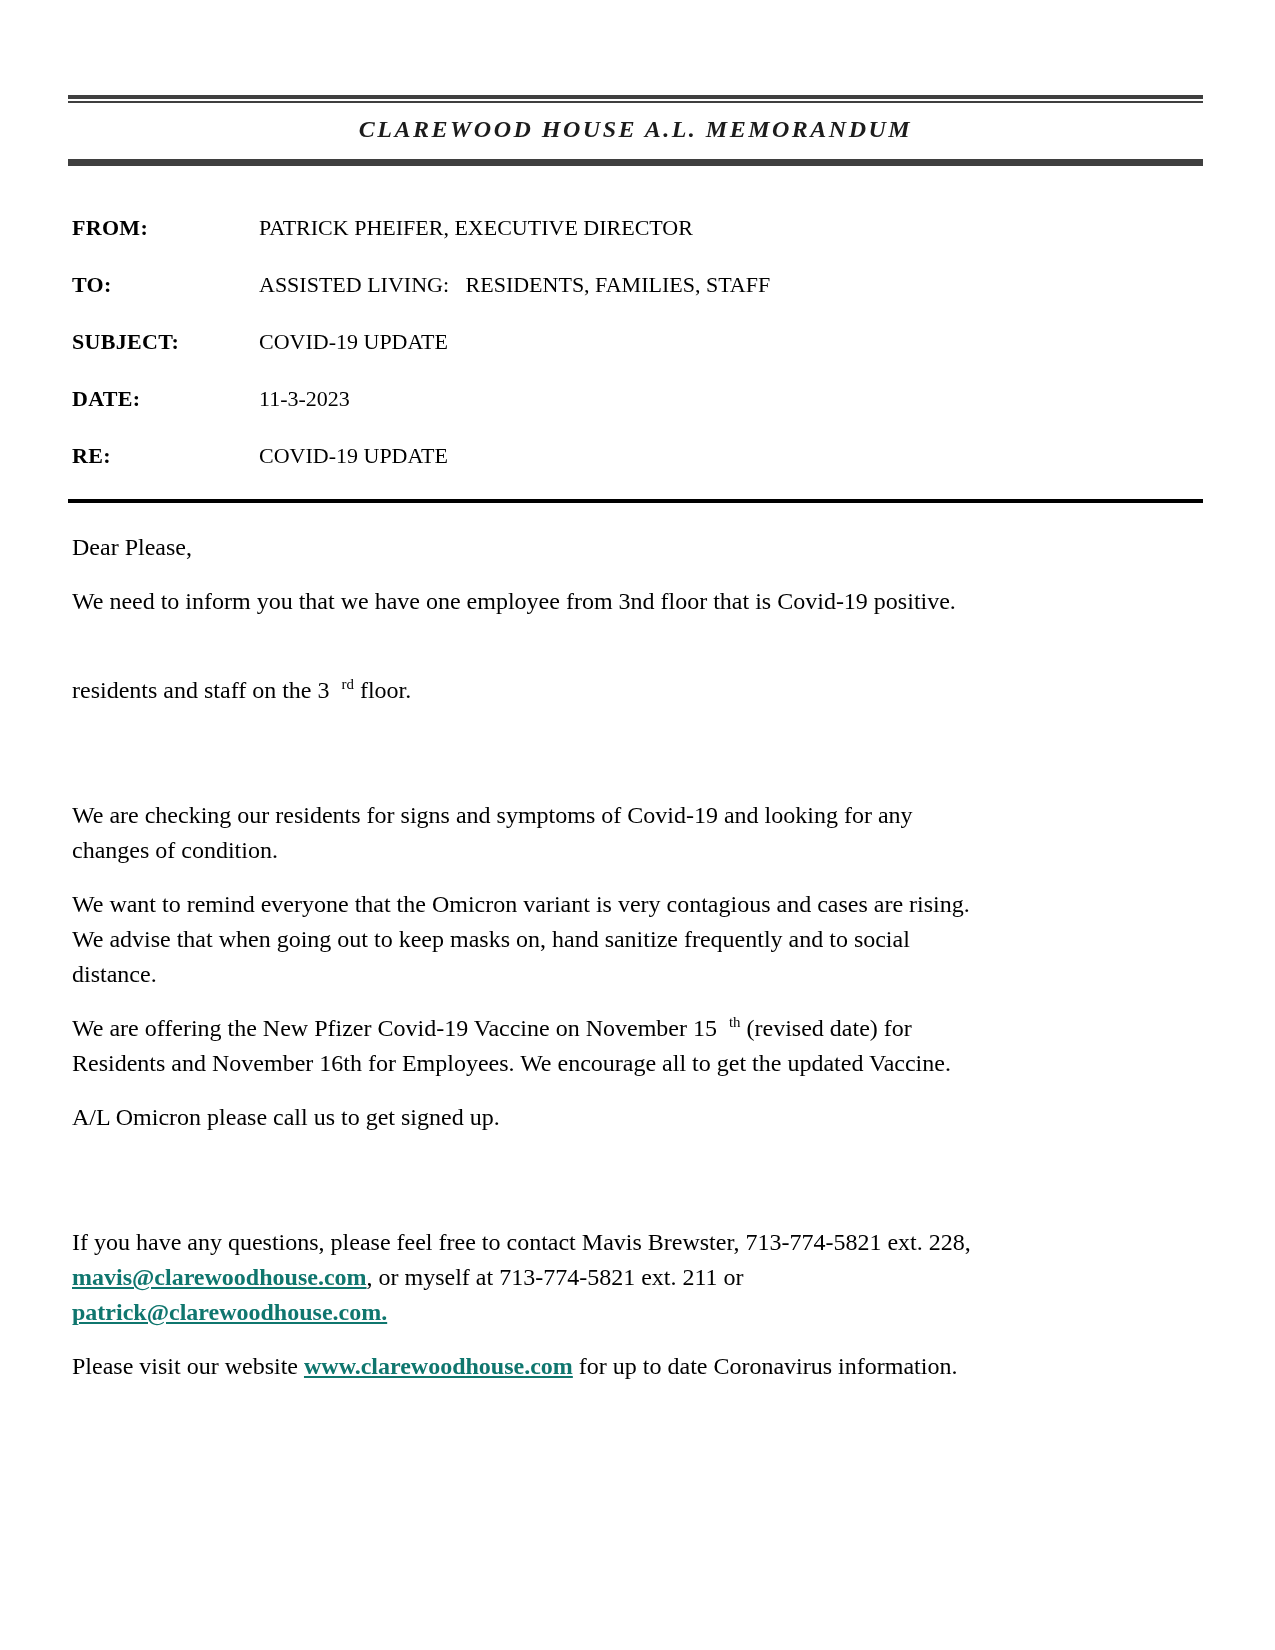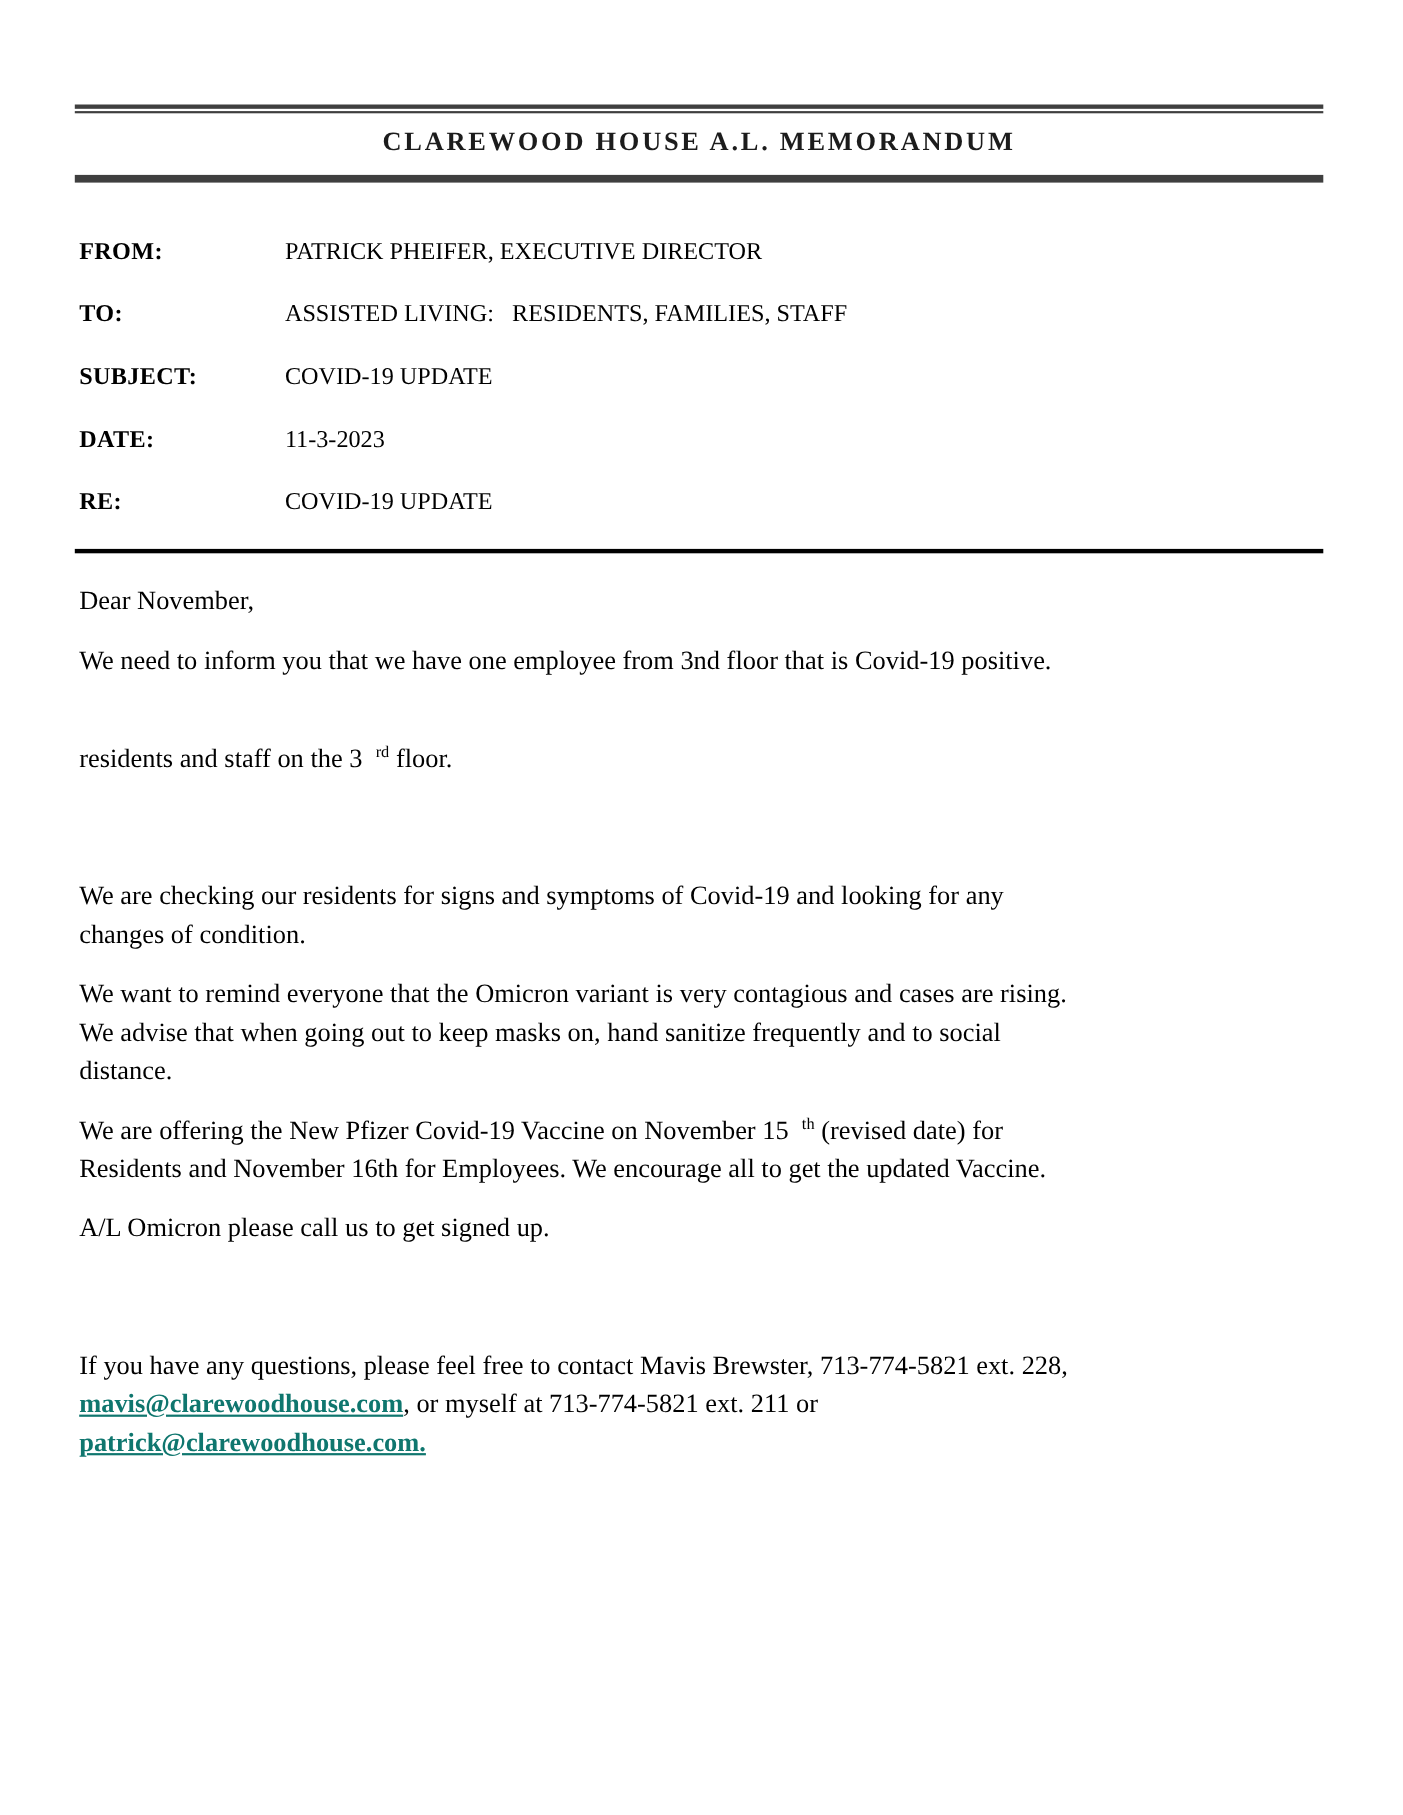--- a/index.html
+++ b/index.html
@@ -19,20 +19,21 @@
   .bar-gap { height: 2px; background: #ffffff; }
   .bar.b2 { height: 2px; }
   .memo-title {
     margin: 14px 0 0 0;
     text-align: center;
     font-size: 24px;
     line-height: 24px;
     font-weight: bold;
     letter-spacing: 2.5px;
     color: #1c1c1c;
+    font-style: italic;
   }
   .rule-heavy { height: 7px; background: #3f3f3f; margin-top: 18px; }
   .fields { margin: 48px 0 0 72px; width: 1131px; }
   .field-row { display: flex; margin-bottom: 29px; font-size: 22px; line-height: 28px; }
   .field-label { width: 187px; flex: 0 0 187px; font-weight: bold; letter-spacing: 0.3px; }
   .field-value { white-space: pre-wrap; }
   .rule-black { height: 4px; background: #000000; margin: 0 0 0 68px; width: 1135px; }
   .memo-body { margin: 27px 0 0 72px; width: 1190px; font-size: 24px; line-height: 35px; }
   .memo-body p { margin: 0 0 19px 0; }
   .memo-body p.spacer { height: 52px; margin: 0 0 19px 0; }
@@ -77,25 +78,26 @@
 
   <div class="field-row">
     <div class="field-label">RE:</div>
     <div class="field-value">COVID-19 UPDATE</div>
   </div>
 </div>
 
   <div class="rule-black"></div>
 
   <div class="memo-body" id="memo-body">
-      <p><span>Dear November,</span></p>
+      <p><span>Dear Please,</span></p>
       <p><span>We need to inform you that we have one employee from 3nd floor that is Covid-19 positive.</span></p>
       <p><br><span>residents and staff on the 3</span><sup>rd</sup><span> floor.</span></p>
       <p class="spacer"></p>
       <p><span>We are checking our residents for signs and symptoms of Covid-19 and looking for any</span><br><span>changes of condition.</span></p>
       <p><span>We want to remind everyone that the Omicron variant is very contagious and cases are rising.</span><br><span>We advise that when going out to keep masks on, hand sanitize frequently and to social</span><br><span>distance.</span></p>
       <p><span>We are offering the New Pfizer Covid-19 Vaccine on November 15</span><sup>th</sup><span> (revised date) for</span><br><span>Residents and November 16th for Employees. We encourage all to get the updated Vaccine.</span></p>
       <p><span>A/L Omicron please call us to get signed up.</span></p>
       <p class="spacer"></p>
       <p><span>If you have any questions, please feel free to contact Mavis Brewster, 713-774-5821 ext. 228,</span><br><a class="doc-link">mavis@clarewoodhouse.com</a><span>, or myself at 713-774-5821 ext. 211 or</span><br><a class="doc-link">patrick@clarewoodhouse.com.</a></p>
+      <p><span>Please visit our website </span><a class="doc-link">www.clarewoodhouse.com</a><span> for up to date Coronavirus information.</span></p>
     </div>
 
 </div>
 
 </body></html>

